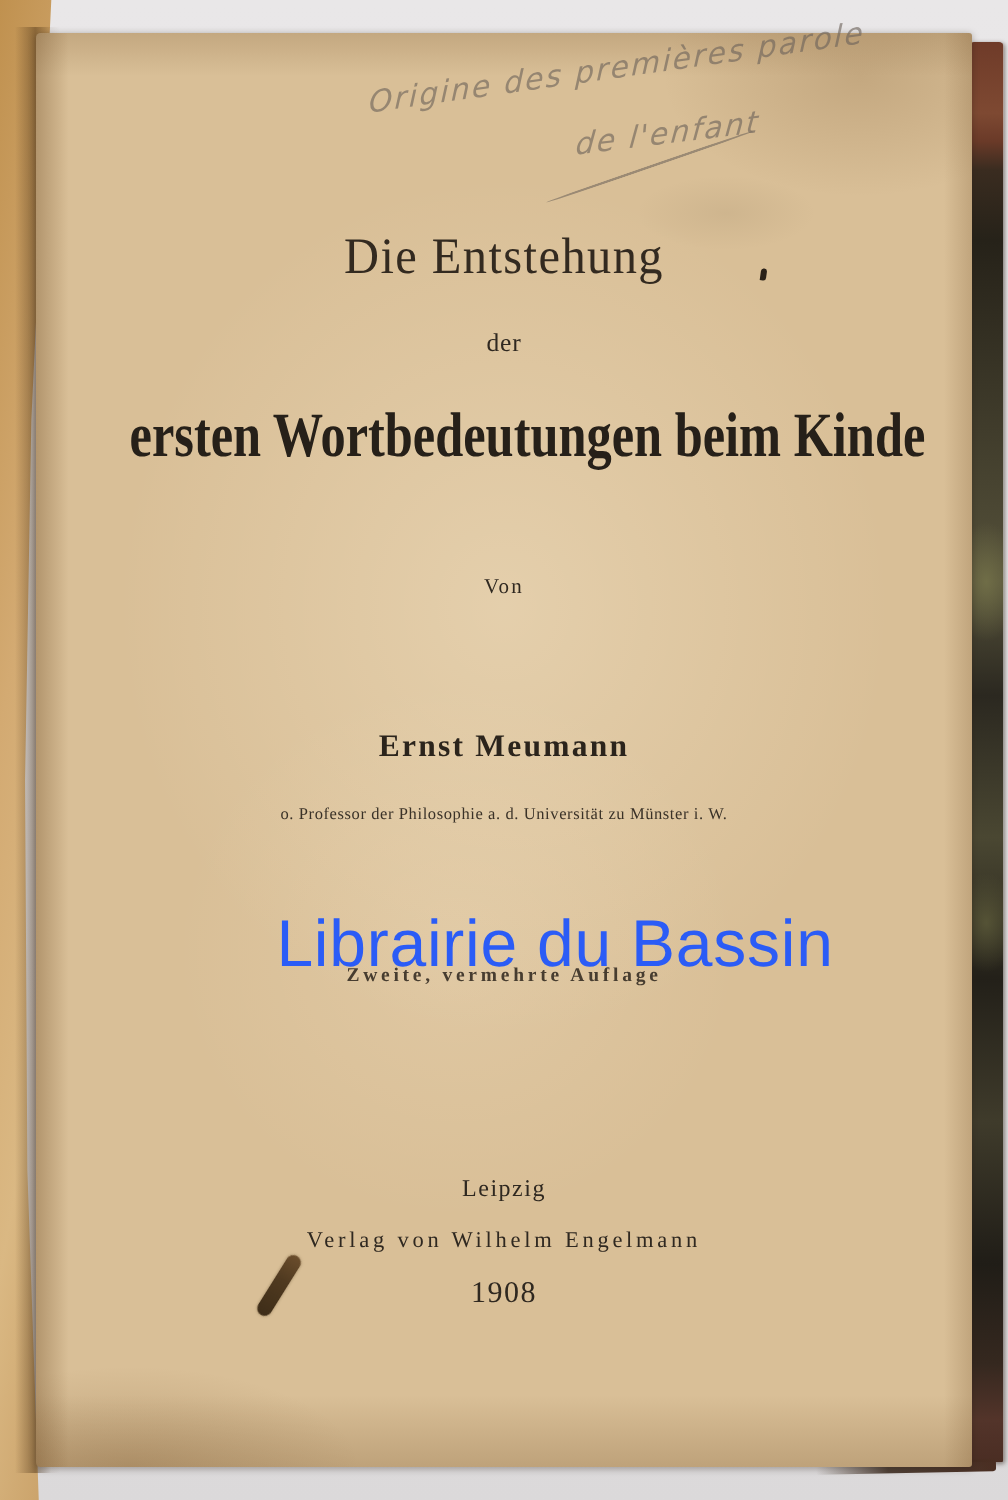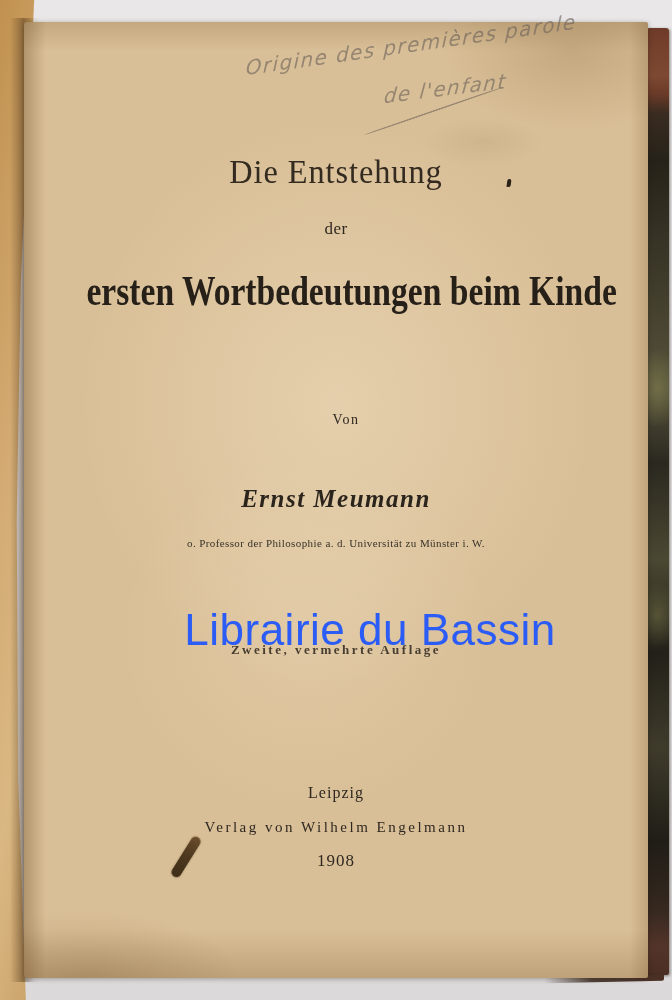--- a/index.html
+++ b/index.html
@@ -59,32 +59,32 @@
   .hand-1{left:222px;top:34px;font-size:20px;transform:rotate(-8deg) skewX(-10deg);}
   .hand-2{left:360px;top:62px;font-size:20px;transform:rotate(-7deg) skewX(-12deg);}
   .pencil-stroke{
     position:absolute;left:340px;top:112px;width:146px;height:0;
     border-top:2.5px solid rgba(104,95,87,0.55);border-radius:50%;
     transform:rotate(-19deg);transform-origin:left center;
   }
   .title-1{top:131px;font-size:34px;letter-spacing:1px;color:#332a20;transform:scaleX(0.95);}
   .title-2{top:197px;font-size:17px;letter-spacing:0.5px;text-align:center;}
   .title-3{top:245px;font-size:42px;font-weight:bold;color:#262019;transform:scaleX(0.80);letter-spacing:0;}
-  .byline{top:390px;font-size:14px;letter-spacing:1.5px;padding-left:10px;}
-  .author{top:463px;font-size:25px;font-weight:bold;letter-spacing:1.5px;color:#2b241c;font-style:italic;}
+  .byline{top:362px;font-size:14px;letter-spacing:1.5px;}
+  .author{top:463px;font-size:21px;font-weight:bold;letter-spacing:1.5px;color:#2b241c;}
   .affiliation{top:515px;font-size:11px;letter-spacing:0.4px;color:#3a3228;}
   .watermark{
     top:583px;font-size:44px;color:#2b5cf6;
     font-family:"Liberation Sans",sans-serif;font-weight:normal;
     transform:translateX(34px);letter-spacing:0.5px;
   }
   .edition{top:620px;font-size:13px;font-weight:bold;letter-spacing:2.5px;color:#473d30;}
   .place{top:762px;font-size:16px;letter-spacing:1px;}
   .publisher{top:797px;font-size:15px;letter-spacing:2.5px;}
-  .year{top:829px;font-size:17px;letter-spacing:1px;}
+  .year{top:829px;font-size:20px;letter-spacing:1px;}
   .ink-speck{
     position:absolute;left:483px;top:157px;width:4px;height:8px;
     background:#2a2118;border-radius:2px 2px 2px 0;transform:rotate(8deg);
   }
   .ink-smudge{
     position:absolute;left:157px;top:812px;width:10px;height:46px;
     background:linear-gradient(to bottom,#6b4d2c 0%,#4e3а20 30%,#473категории 0);
     background:linear-gradient(to bottom,#6b4d2c 0%,#503a20 40%,#3e2d18 100%);
     border-radius:6px;transform:rotate(32deg);filter:blur(0.4px);
     box-shadow:0 0 2px rgba(80,60,30,0.5);

